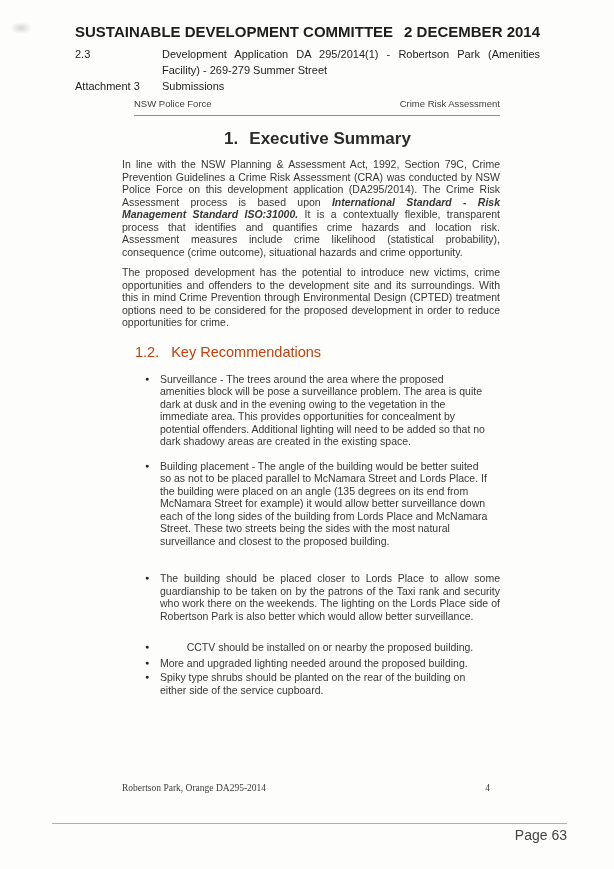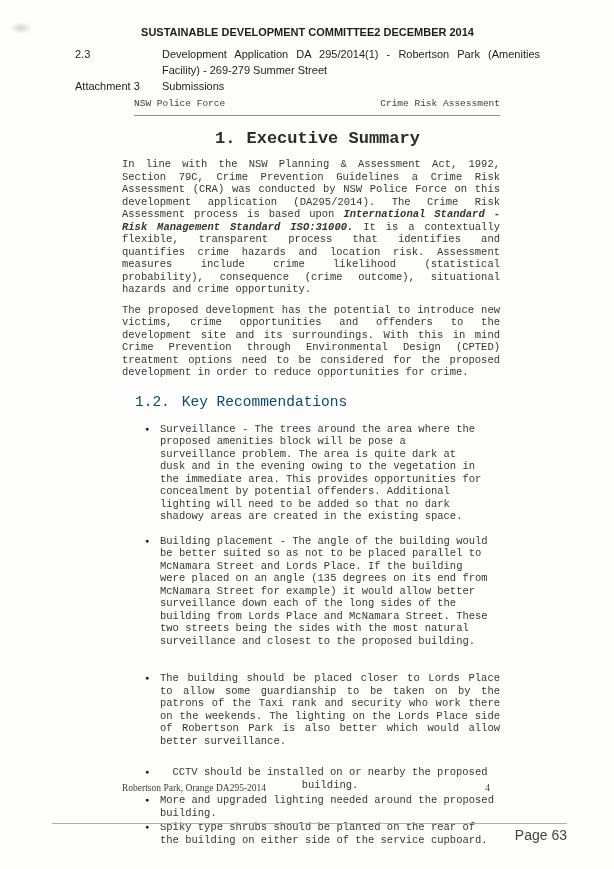--- a/index.html
+++ b/index.html
@@ -16,52 +16,52 @@
     position:absolute; left:10px; top:22px; width:22px; height:12px;
     background:radial-gradient(ellipse at center, rgba(110,110,110,.28), rgba(110,110,110,0) 70%);
     border-radius:50%;
   }
 
   
   .outer-header {
     position:absolute; left:75px; top:24px; width:465px;
     color:#1d1d1d; font-size:11px; line-height:16px;
   }
-  .oh-row1 { display:flex; justify-content:center; font-weight:bold; font-size:11px; }
+  .oh-row1 { display:flex; justify-content:space-between; font-weight:bold; font-size:15px; }
   .oh-row2 { display:flex; margin-top:6px; }
   .oh-label { width:87px; flex:none; }
   .oh-title { flex:1; }
   .justify-full { text-align:justify; text-align-last:justify; }
   .oh-row3 { display:flex; margin-top:0px; }
 
   
   .doc {
     position:absolute; left:122px; top:95px; width:378px;
-    font-family:Liberation Mono, monospace;
+    font-family:Liberation Sans, sans-serif;
     color:#373737; font-size:10.5px; line-height:12.5px;
   }
   .doc-header {
     display:flex; justify-content:space-between;
     font-size:9.5px; line-height:11px; padding:3px 0 0 12px; color:#3d3d3d;
   }
   .doc-rule { border:none; border-top:1px solid #8f8f8f; margin:6px 0 0 12px; }
 
   h1.sec1 {
     font-size:17px; line-height:20px; font-weight:bold; color:#2b2b2b;
     margin:13px 0 0 13px;
     text-align:center;
   }
   h1.sec1 .h-num { margin-right:11px; }
 
   .body-p { text-align:justify; margin:9px 0 0 0; }
   .body-p.p2 { margin-top:8px; }
   .body-p.intro { margin-top:9px; text-align:justify; }
 
   h2.sec12 {
-    font-size:14.5px; line-height:17px; font-weight:normal; color:#0c4a6e;
+    font-size:14.5px; line-height:17px; font-weight:normal; color:#c2410c;
     margin:15px 0 0 13px;
   }
   h2.sec12 .h-num { margin-right:12px; }
 
   ul.bullets { list-style:none; margin:12px 0 0 0; padding:0 0 0 38px; }
   ul.bullets li { position:relative; }
   ul.bullets li::before {
     content:"●"; position:absolute; left:-15px; top:0px;
     font-size:7px; color:#222; line-height:12.5px;
   }

